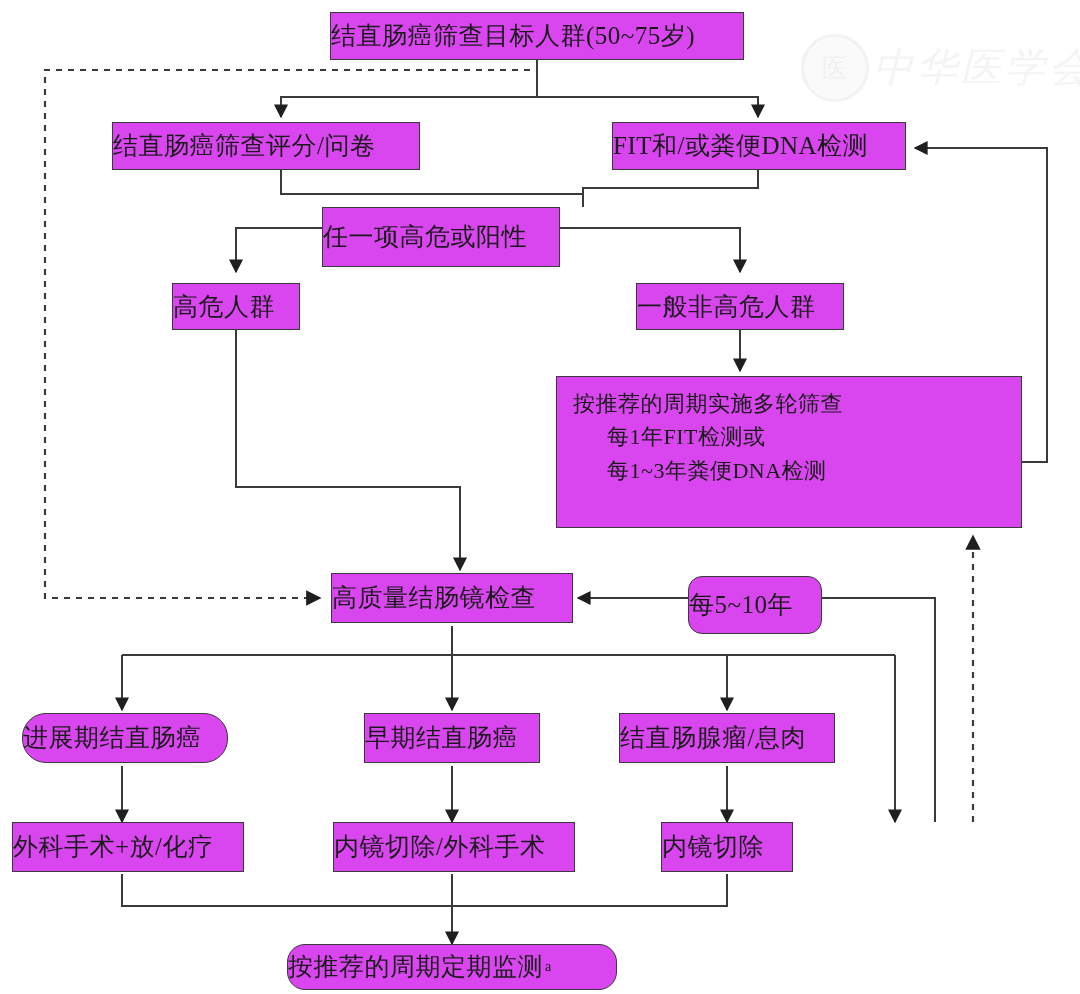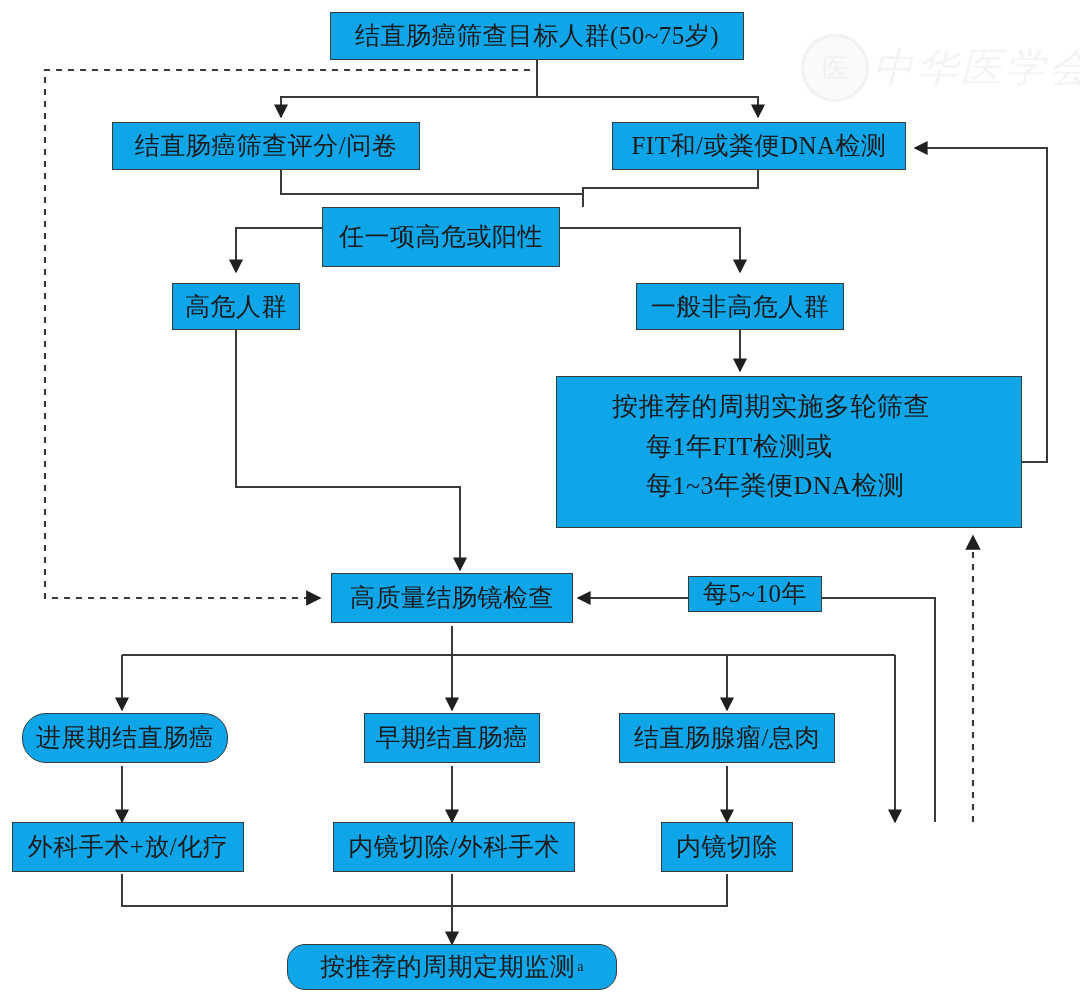--- a/index.html
+++ b/index.html
@@ -22,43 +22,41 @@
     position: absolute;
     left: 0; top: 0;
     width: 1080px;
     height: 994px;
     pointer-events: none;
   }
   .node {
     position: absolute;
     box-sizing: border-box;
     border: 1.6px solid #3a3a3a;
-    background: #0ea5e9;
+    background: #d946ef;
     color: #1a1a1a;
     display: flex;
     align-items: center;
-    justify-content: center;
     text-align: center;
     font-size: 25px;
     line-height: 1.25;
     letter-spacing: 0.5px;
     white-space: nowrap;
     z-index: 2;
   }
   .node.multiline {
     display: block;
     text-align: left;
     padding: 10px 16px 8px 16px;
     white-space: normal;
   }
   .node.multiline .ln {
     display: block;
-    font-size: 26px;
+    font-size: 22px;
     line-height: 1.52;
-    margin-left: 39px;
   }
   .node.multiline .ln.indent {
     padding-left: 34px;
   }
   .sup {
     font-size: 14px;
     vertical-align: super;
     line-height: 1;
     margin-left: 2px;
   }
@@ -194,21 +192,21 @@
   <div class="node multiline" style="left:556px; top:376px; width:466px; height:152px;">
     <span class="ln">按推荐的周期实施多轮筛查</span>
     <span class="ln indent">每1年FIT检测或</span>
     <span class="ln indent">每1~3年粪便DNA检测</span>
   </div>
 
   <div class="node" style="left:331px; top:573px; width:242px; height:50px;">
     <span>高质量结肠镜检查</span>
   </div>
 
-  <div class="node" style="left:688px; top:576px; width:134px; height:36px;">
+  <div class="node" style="left:688px; top:576px; width:134px; height:58px;border-radius:14px;">
     <span>每5~10年</span>
   </div>
 
   <div class="node" style="left:22px; top:713px; width:206px; height:50px;border-radius:24px;">
     <span>进展期结直肠癌</span>
   </div>
 
   <div class="node" style="left:364px; top:713px; width:176px; height:50px;">
     <span>早期结直肠癌</span>
   </div>

